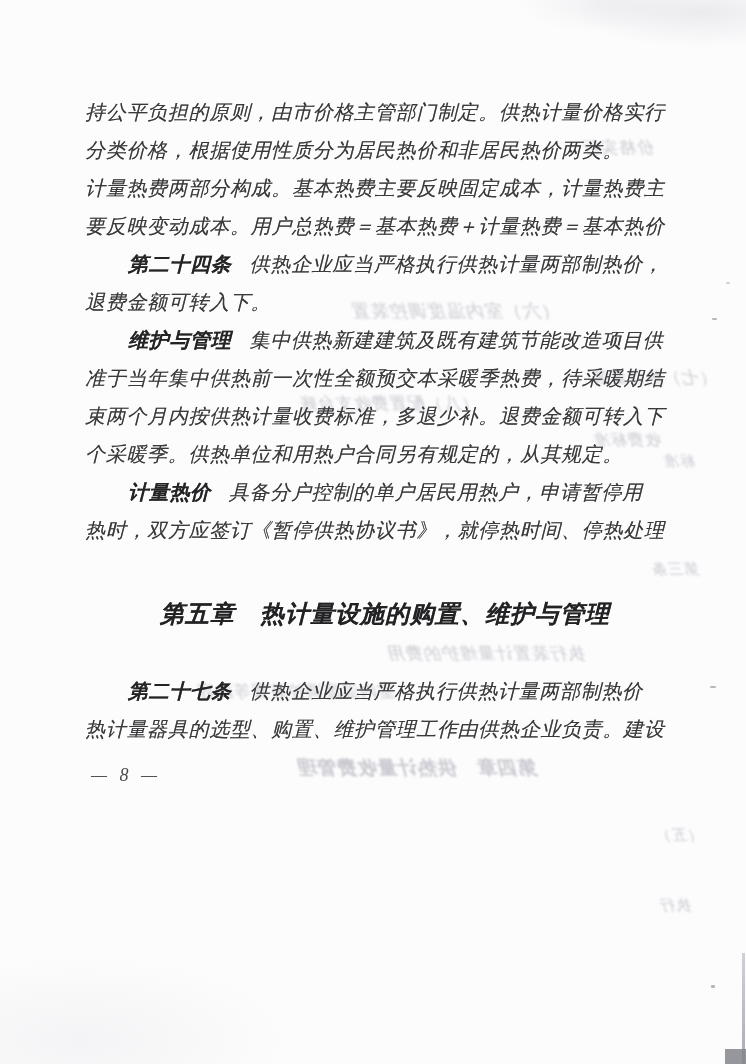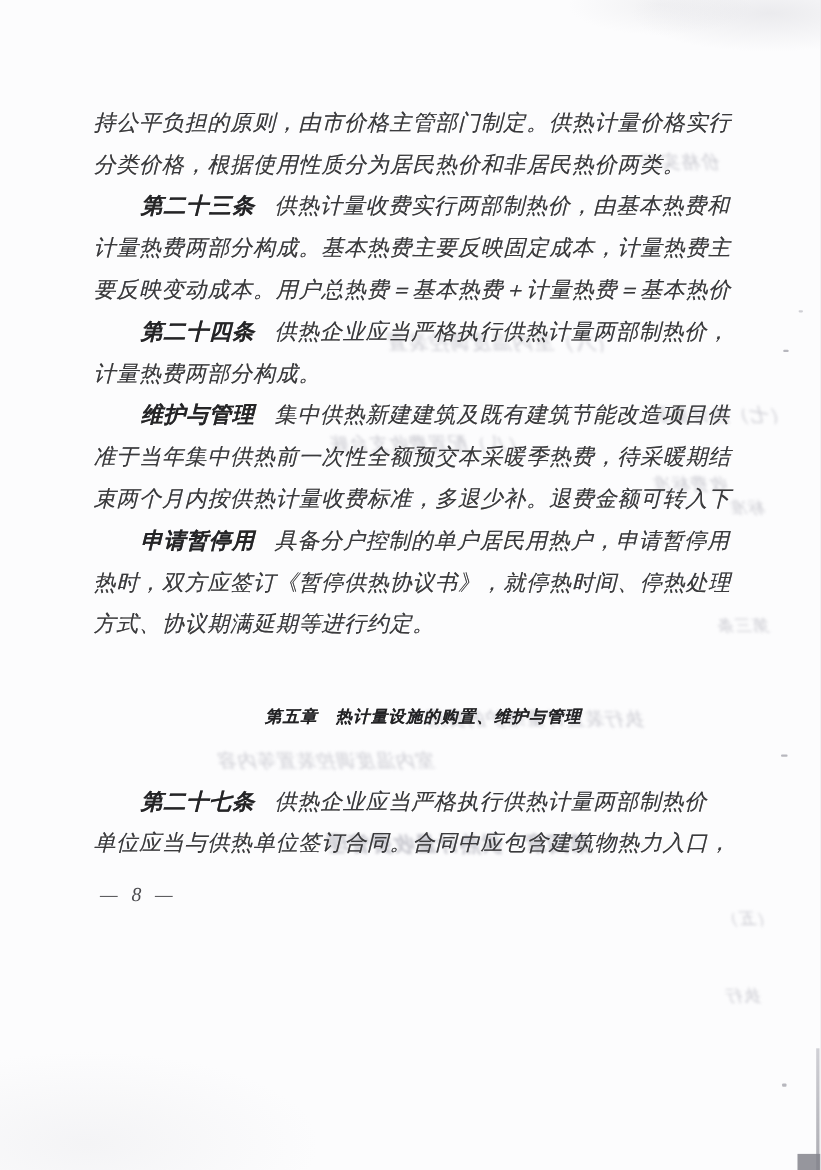--- a/index.html
+++ b/index.html
@@ -39,21 +39,21 @@
     color: #242426;
     margin-right: 18px;
     text-shadow: 0 0 0.5px rgba(20,20,22,0.6);
   }
   .art-no:empty { display: none; margin: 0; }
   .chapter-heading {
     margin-top: 46px;
     height: 38px;
     line-height: 38px;
     text-align: center;
-    font-size: 15px;
+    font-size: 24px;
     font-weight: bold;
     letter-spacing: 1px;
     color: #222224;
     text-shadow: 0 0 0.6px rgba(20,20,22,0.6);
   }
   .section2 { margin-top: 39px; }
   .page-number {
     margin-top: 8px;
     margin-left: 6px;
     height: 38px;
@@ -110,37 +110,36 @@
   <div class="bleed" style="left:388px; top:642px; font-size:17px;">执行装置计量维护的费用</div>
   <div class="bleed" style="left:198px; top:680px; font-size:17px;">室内温度调控装置等内容</div>
   <div class="bleed bold" style="left:298px; top:755px; font-size:19px;">第四章　供热计量收费管理</div>
   <div class="bleed" style="left:656px; top:826px; font-size:15px;">（五）</div>
   <div class="bleed" style="left:660px; top:896px; font-size:15px;">执行</div>
 
   <div class="text-col">
 
     <div class="line"><span>持公平负担的原则，由市价格主管部门制定。供热计量价格实行</span></div>
     <div class="line"><span>分类价格，根据使用性质分为居民热价和非居民热价两类。</span></div>
-    <div class="line indent"><span class="art-no">第二十三条</span><span>供热计量收费实行两部制热价，由基本热费和</span></div>
     <div class="line"><span>计量热费两部分构成。基本热费主要反映固定成本，计量热费主</span></div>
     <div class="line"><span>要反映变动成本。用户总热费＝基本热费＋计量热费＝基本热价</span></div>
     <div class="line indent"><span class="art-no">第二十四条</span><span>供热企业应当严格执行供热计量两部制热价，</span></div>
-    <div class="line"><span>计量热费两部分构成。</span></div>
+    <div class="line"><span>退费金额可转入下。</span></div>
     <div class="line indent"><span class="art-no">维护与管理</span><span>集中供热新建建筑及既有建筑节能改造项目供</span></div>
     <div class="line"><span>准于当年集中供热前一次性全额预交本采暖季热费，待采暖期结</span></div>
     <div class="line"><span>束两个月内按供热计量收费标准，多退少补。退费金额可转入下</span></div>
-    <div class="line indent"><span class="art-no">申请暂停用</span><span>具备分户控制的单户居民用热户，申请暂停用</span></div>
+    <div class="line"><span>个采暖季。供热单位和用热户合同另有规定的，从其规定。</span></div>
+    <div class="line indent"><span class="art-no">计量热价</span><span>具备分户控制的单户居民用热户，申请暂停用</span></div>
     <div class="line"><span>热时，双方应签订《暂停供热协议书》，就停热时间、停热处理</span></div>
-    <div class="line"><span>方式、协议期满延期等进行约定。</span></div>
 
     <div class="chapter-heading">第五章　热计量设施的购置、维护与管理</div>
 
     <div class="section2">
       <div class="line indent"><span class="art-no">第二十七条</span><span>供热企业应当严格执行供热计量两部制热价</span></div>
-      <div class="line"><span>单位应当与供热单位签订合同。合同中应包含建筑物热力入口，</span></div>
+      <div class="line"><span>热计量器具的选型、购置、维护管理工作由供热企业负责。建设</span></div>
     </div>
 
     <div class="page-number">— 8 —</div>
   </div>
 
   <div class="edge-line"></div>
   <div class="corner-block"></div>
   <div class="speck s1"></div>
   <div class="speck s2"></div>
   <div class="speck s3"></div>

